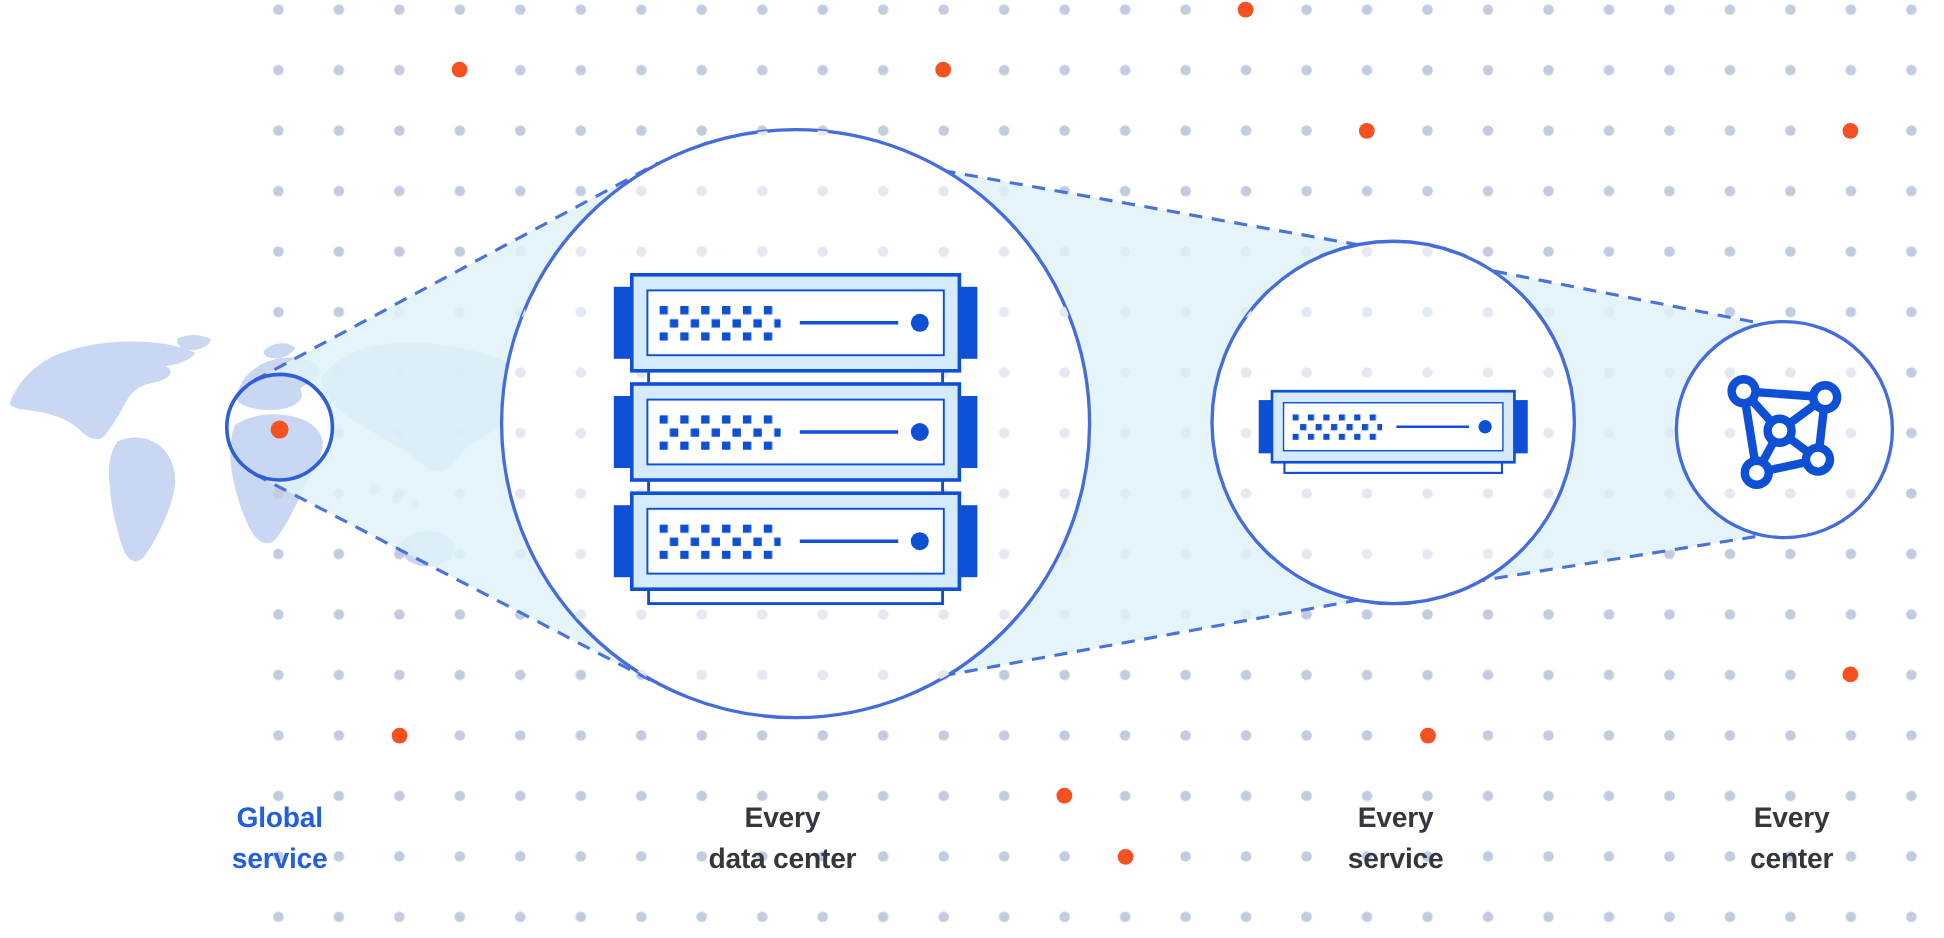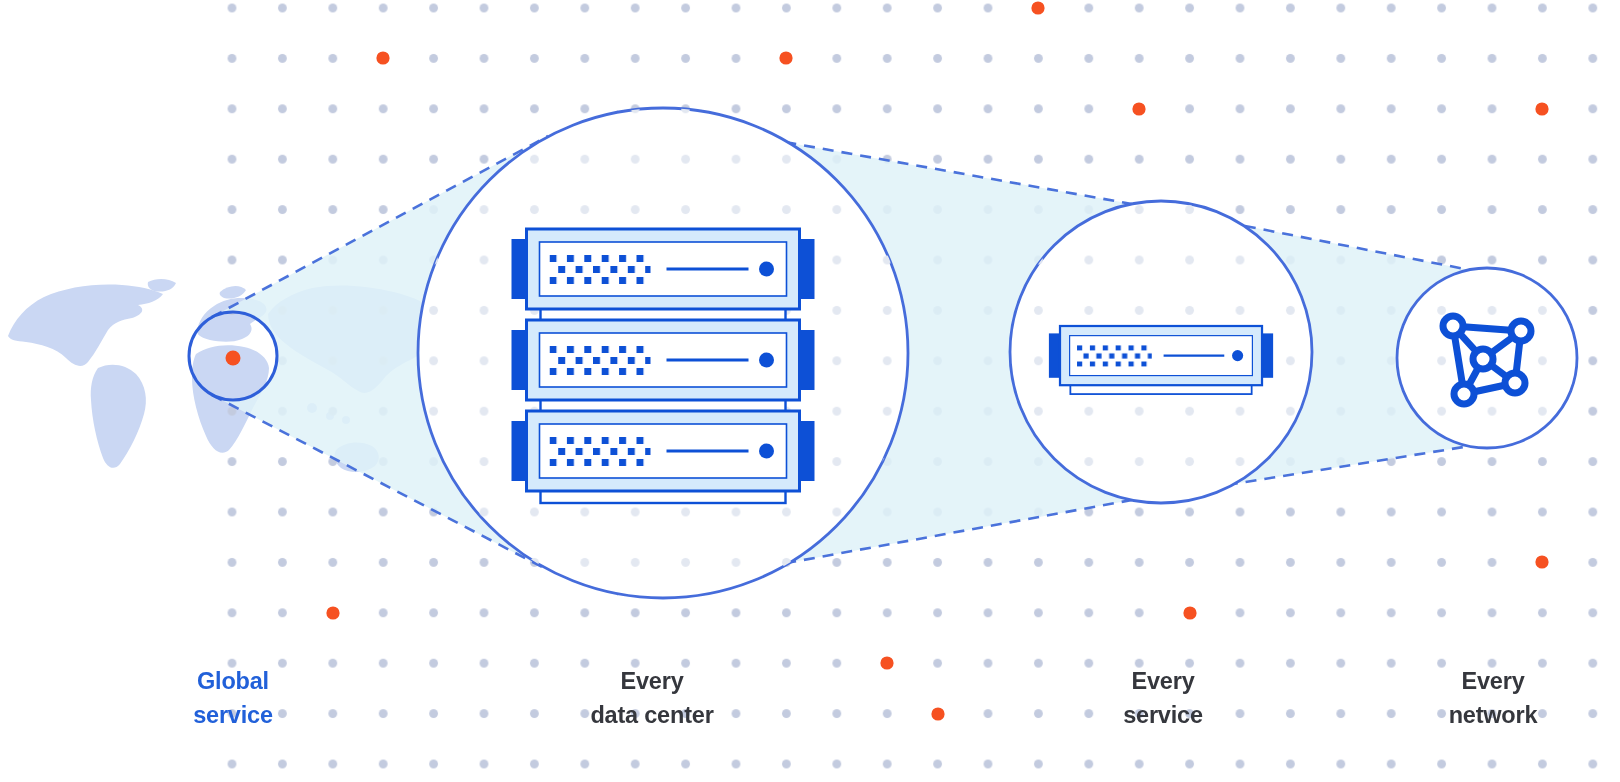--- a/index.html
+++ b/index.html
@@ -141,14 +141,14 @@
     <circle class="meshN" cx="1521" cy="331" r="10"></circle>
     <circle class="meshN" cx="1515" cy="383" r="10"></circle>
     <circle class="meshN" cx="1464" cy="394" r="10"></circle>
     <circle class="meshN" cx="1483" cy="359" r="10"></circle>
   </g>
 </svg>
 
   <div class="label blue" style="left:113px;top:664px"><span>Global</span><br><span>service</span></div>
   <div class="label" style="left:532px;top:664px"><span>Every</span><br><span>data center</span></div>
   <div class="label" style="left:1043px;top:664px"><span>Every</span><br><span>service</span></div>
-  <div class="label" style="left:1373px;top:664px"><span>Every</span><br><span>network</span></div>
+  <div class="label" style="left:1373px;top:664px"><span>Every</span><br><span>center</span></div>
 </div>
 
 </body></html>

